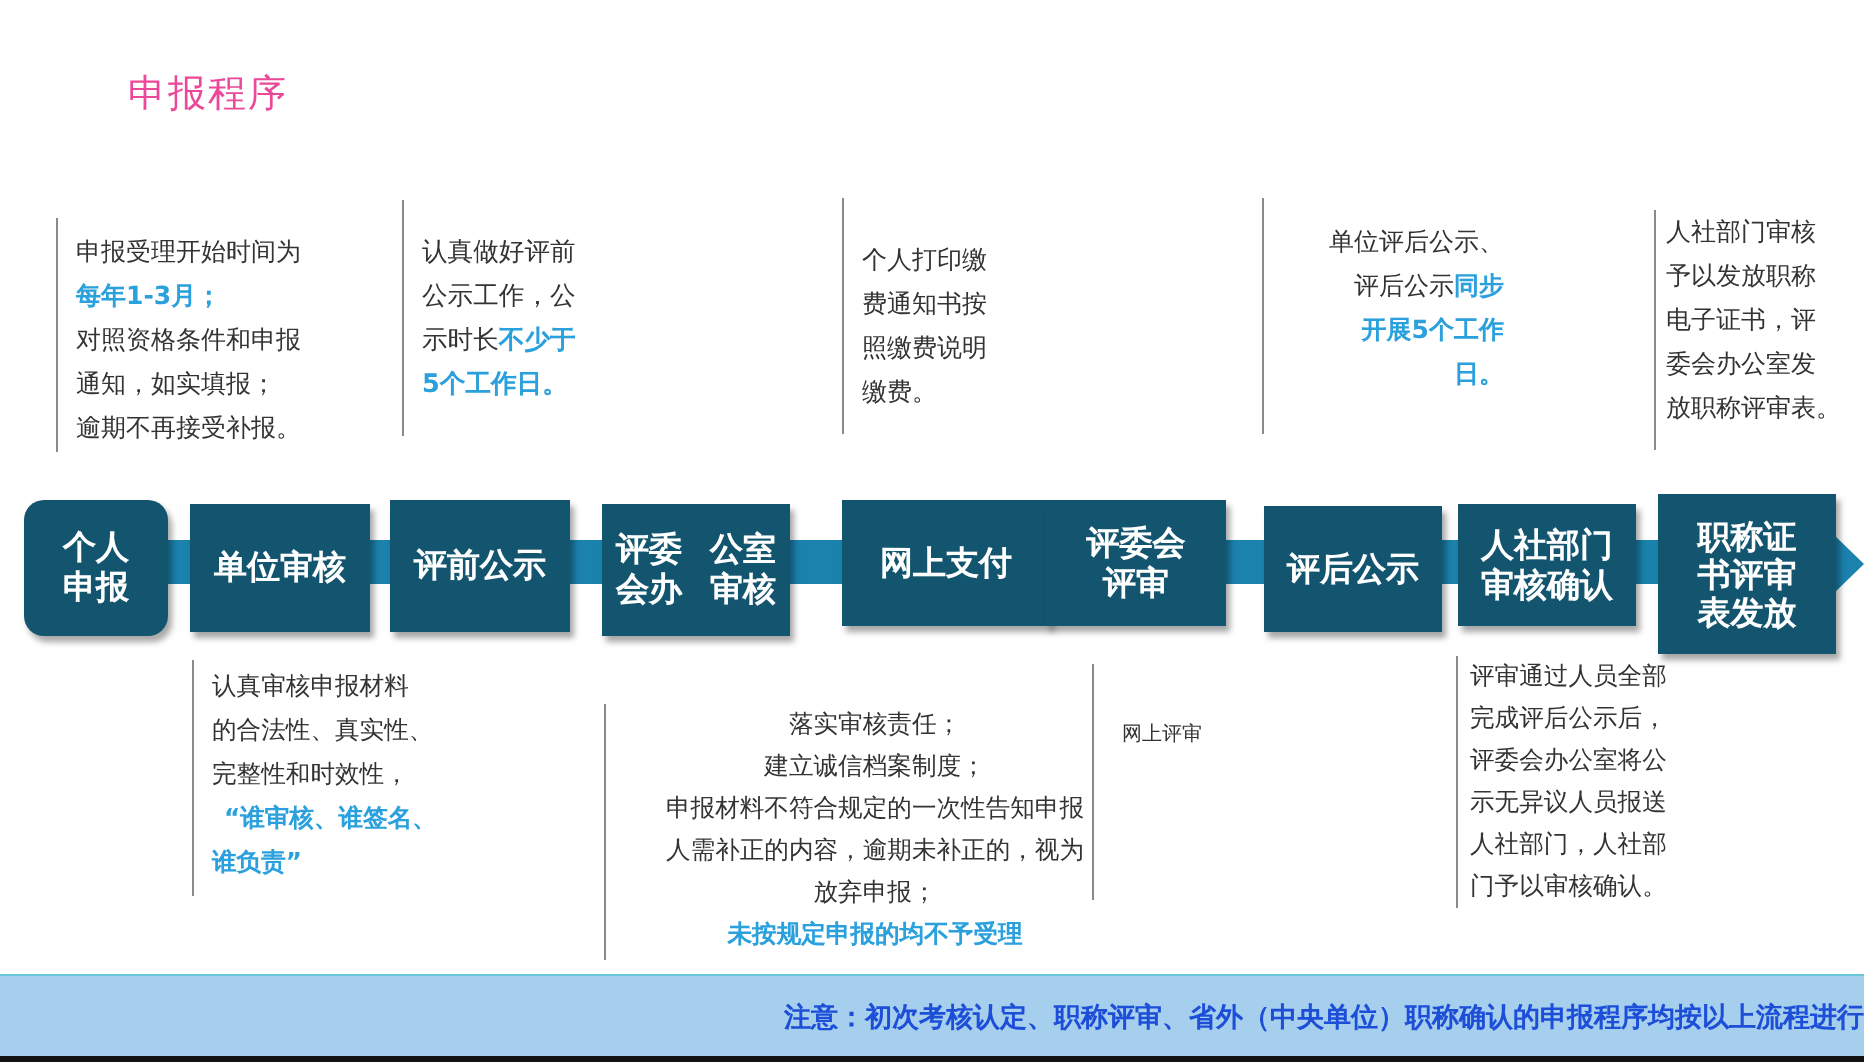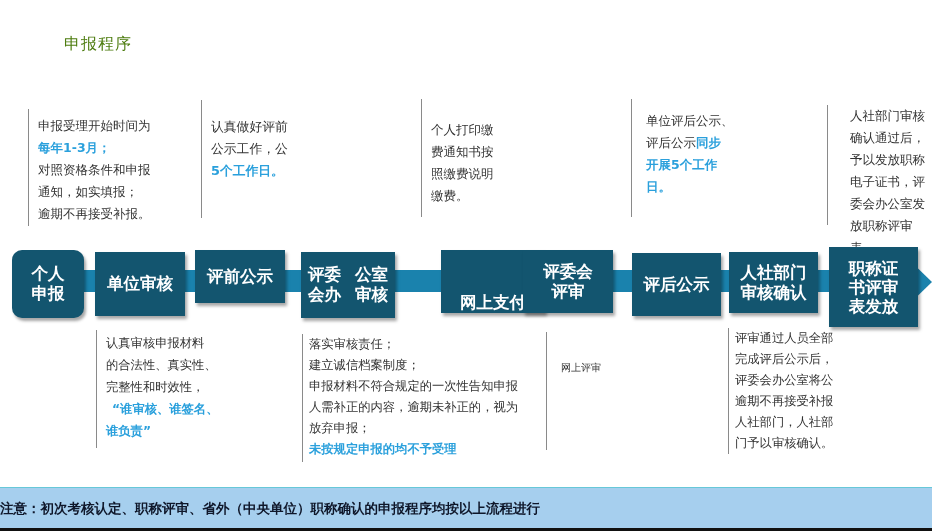--- a/index.html
+++ b/index.html
@@ -3,21 +3,21 @@
 <meta charset="utf-8">
 <style>
   html, body { margin: 0; padding: 0; }
   body {
     width: 932px; height: 531px; position: relative; overflow: hidden;
     background: #ffffff;
     font-family: "DejaVu Sans", "Liberation Sans", sans-serif;
   }
   .title {
     position: absolute; left: 64px; top: 34px;
-    font-size: 16px; color: #4d7c0f; letter-spacing: 1px;
+    font-size: 19px; color: #ec4899; letter-spacing: 1px;
   }
   .note {
     position: absolute; font-size: 12.5px; line-height: 22px; color: #333;
     border-left: 1.5px solid #8a8a8a; padding-left: 9px;
     box-sizing: border-box;
   }
   .note .hl { color: #2aa0dc; font-weight: bold; }
   .band {
     position: absolute; left: 20px; top: 270px; width: 880px; height: 22px;
     background: #1a82ad;
@@ -30,22 +30,22 @@
   .step {
     position: absolute; background: #13556f; color: #fff;
     display: flex; align-items: center; justify-content: center; text-align: center;
     font-weight: bold; font-size: 16.5px; line-height: 20px;
     box-shadow: 2px 3px 3px rgba(0,0,0,0.35);
   }
   .step.rounded { border-radius: 10px; justify-content: center; }
   .footer {
     position: absolute; left: 0; top: 487px; width: 932px; height: 41px;
     background: #a6cfee; border-top: 1px solid #67c8d8;
-    display: flex; align-items: center; justify-content: flex-start;
-    color: #0f172a; font-weight: bold; font-size: 13.5px;
+    display: flex; align-items: center; justify-content: flex-end;
+    color: #1d4ed8; font-weight: bold; font-size: 13.5px;
   }
   .footer-bottom {
     position: absolute; left: 0; top: 528px; width: 932px; height: 3px; background: #111;
   }
 </style>
 </head>
 <body>
 
 <div class="title">申报程序</div>
 
@@ -53,64 +53,64 @@
   <div>申报受理开始时间为</div>
   <div class="hl">每年1-3月；</div>
   <div>对照资格条件和申报</div>
   <div>通知，如实填报；</div>
   <div>逾期不再接受补报。</div>
 </div>
 
 <div class="note" style="left:201px; top:100px; width:110px; height:118px; padding-top:16px; font-size:12.8px;">
   <div>认真做好评前</div>
   <div>公示工作，公</div>
+  <div><span>示时长</span><span class="hl">不少于</span></div>
   <div class="hl">5个工作日。</div>
 </div>
 
 <div class="note" style="left:421px; top:99px; width:211px; height:118px; padding-top:20px; border-right:1.5px solid #8a8a8a;">
   <div>个人打印缴</div>
   <div>费通知书按</div>
   <div>照缴费说明</div>
   <div>缴费。</div>
 </div>
 
-<div class="note" style="left:632px; top:100px; width:120px; height:117px; border-left:none; padding-left:14px; padding-top:10px;">
+<div class="note" style="left:632px; top:100px; width:120px; height:117px; border-left:none; padding-left:14px; padding-top:10px;text-align:right;">
   <div>单位评后公示、</div>
   <div><span>评后公示</span><span class="hl">同步</span></div>
   <div class="hl">开展5个工作</div>
   <div class="hl">日。</div>
 </div>
 
-<div class="note" style="left:827px; top:105px; width:105px; height:120px; padding-left:22px;">
+<div class="note" style="left:827px; top:105px; width:105px; height:120px; padding-left:5px;">
   <div>人社部门审核</div>
-  <div>确认通过后，</div>
   <div>予以发放职称</div>
   <div>电子证书，评</div>
   <div>委会办公室发</div>
   <div>放职称评审表。</div>
 </div>
 
 <div class="band"></div>
 <div class="arrow-head"></div>
 
 <div class="step rounded" style="left:12px; top:250px; width:72px; height:68px; flex-direction:column;">
   <div>个人</div>
   <div>申报</div>
 </div>
 <div class="step" style="left:95px; top:252px; width:90px; height:64px;">
   <div>单位审核</div>
 </div>
-<div class="step" style="left:195px; top:250px; width:90px; height:53px;text-align:center;">
+<div class="step" style="left:195px; top:250px; width:90px; height:66px;text-align:center;">
   <div>评前公示</div>
 </div>
 <div class="step" style="left:301px; top:252px; width:94px; height:66px; flex-direction:row;">
   <div>评委会办</div>
   <div>公室审核</div>
 </div>
-<div class="step" style="left:441px; top:250px; width:104px; height:63px;align-items:flex-end;">
+<div class="step" style="left:421px; top:250px; width:104px; height:63px;">
   <div>网上支付</div>
 </div>
 <div class="step" style="left:523px; top:250px; width:90px; height:63px; flex-direction:column;">
   <div>评委会</div>
   <div>评审</div>
 </div>
 <div class="step" style="left:632px; top:253px; width:89px; height:63px;">
   <div>评后公示</div>
 </div>
 <div class="step" style="left:729px; top:252px; width:89px; height:61px; flex-direction:column;">
@@ -124,38 +124,38 @@
 </div>
 
 <div class="note" style="left:96px; top:330px; width:160px; height:118px; padding-top:2px; font-size:12.3px;">
   <div>认真审核申报材料</div>
   <div>的合法性、真实性、</div>
   <div>完整性和时效性，</div>
   <div class="hl" style="padding-left:6px;">“谁审核、谁签名、</div>
   <div class="hl">谁负责”</div>
 </div>
 
-<div class="note" style="left:302px; top:334px; width:264px; height:128px; padding-left:6px; font-size:12.3px; line-height:21px;">
+<div class="note" style="left:302px; top:352px; width:264px; height:128px; padding-left:6px; font-size:12.3px; line-height:21px;text-align:center;">
   <div>落实审核责任；</div>
   <div>建立诚信档案制度；</div>
   <div>申报材料不符合规定的一次性告知申报</div>
   <div>人需补正的内容，逾期未补正的，视为</div>
   <div>放弃申报；</div>
   <div class="hl">未按规定申报的均不予受理</div>
 </div>
 
 <div class="note" style="left:546px; top:332px; width:80px; height:118px; padding-left:14px; padding-top:25px; font-size:10px;">
   <div>网上评审</div>
 </div>
 
 <div class="note" style="left:728px; top:328px; width:120px; height:126px; padding-left:6px; font-size:12.3px; line-height:21px;">
   <div>评审通过人员全部</div>
   <div>完成评后公示后，</div>
   <div>评委会办公室将公</div>
-  <div>逾期不再接受补报</div>
+  <div>示无异议人员报送</div>
   <div>人社部门，人社部</div>
   <div>门予以审核确认。</div>
 </div>
 
 <div class="footer">
   <span>注意：初次考核认定、职称评审、省外（中央单位）职称确认的申报程序均按以上流程进行</span>
 </div>
 <div class="footer-bottom"></div>
 
 </body></html>

